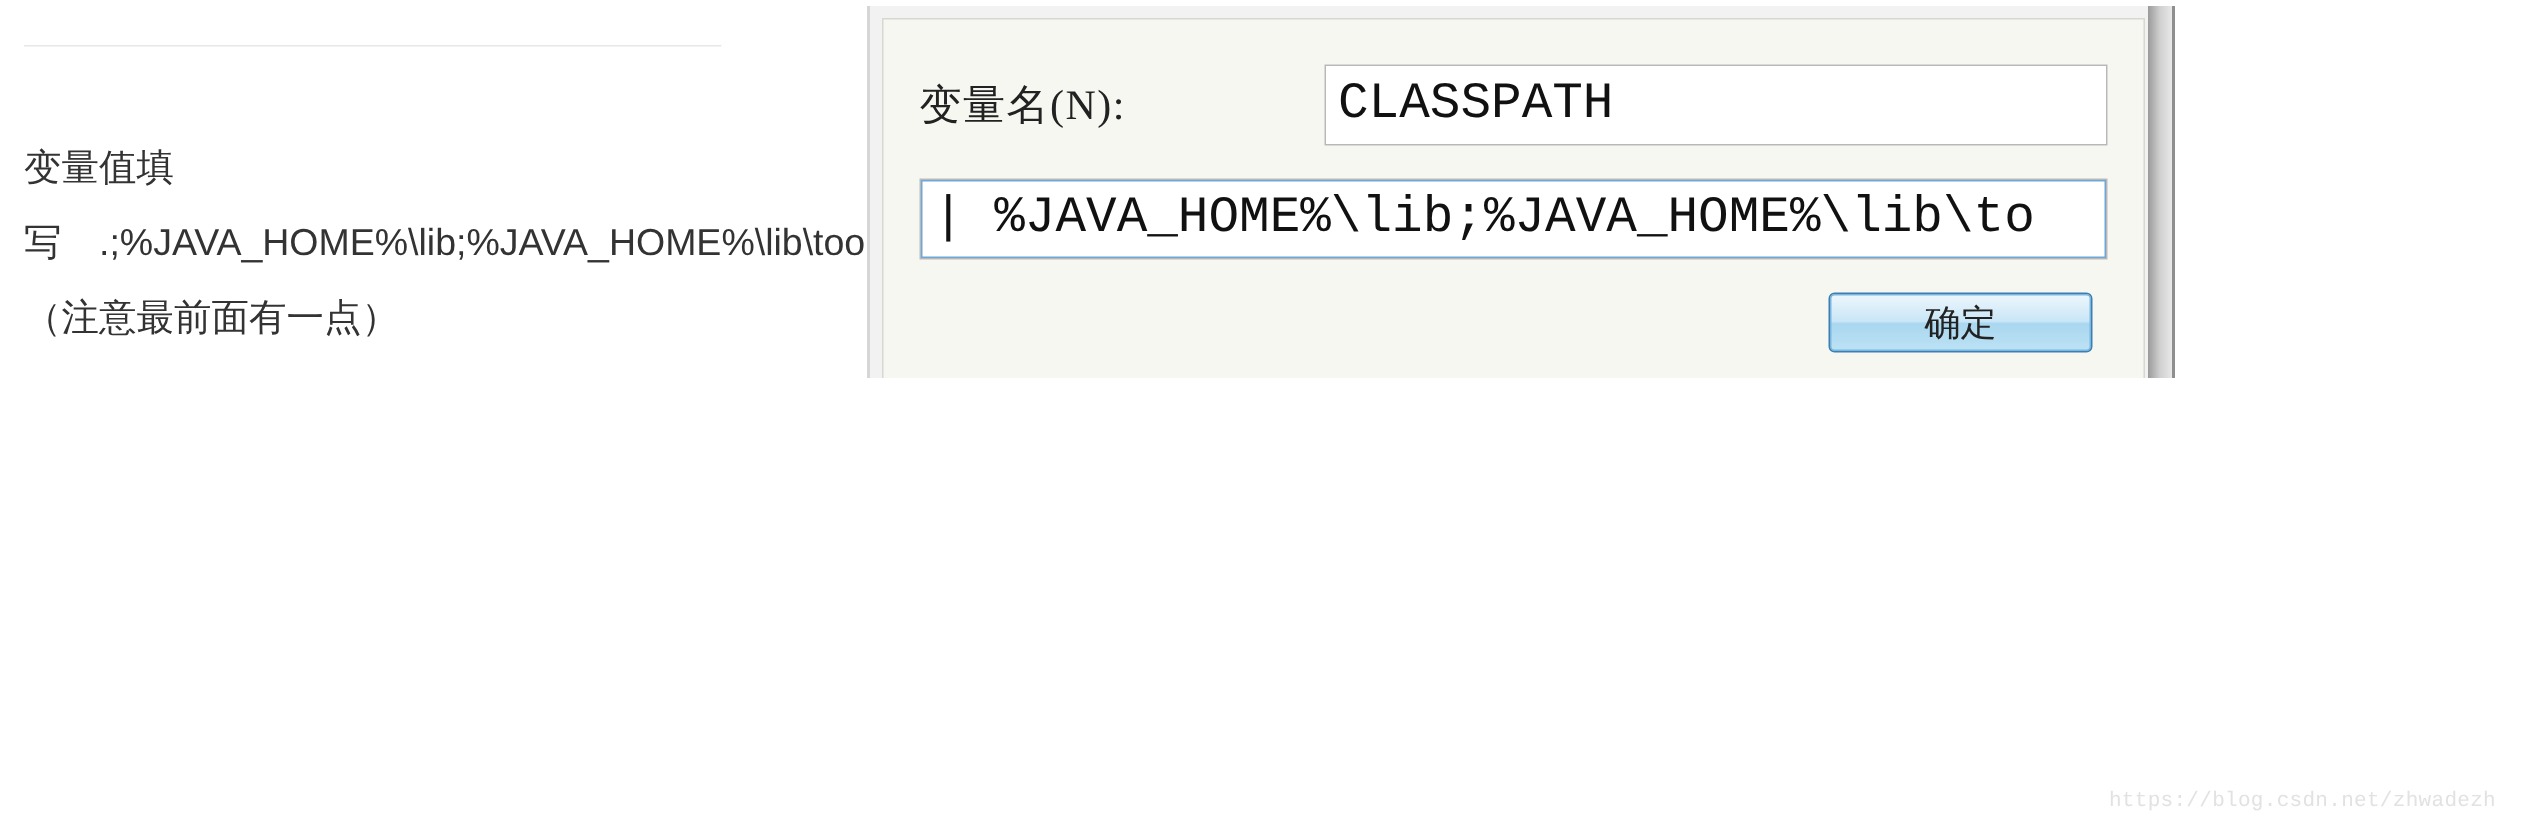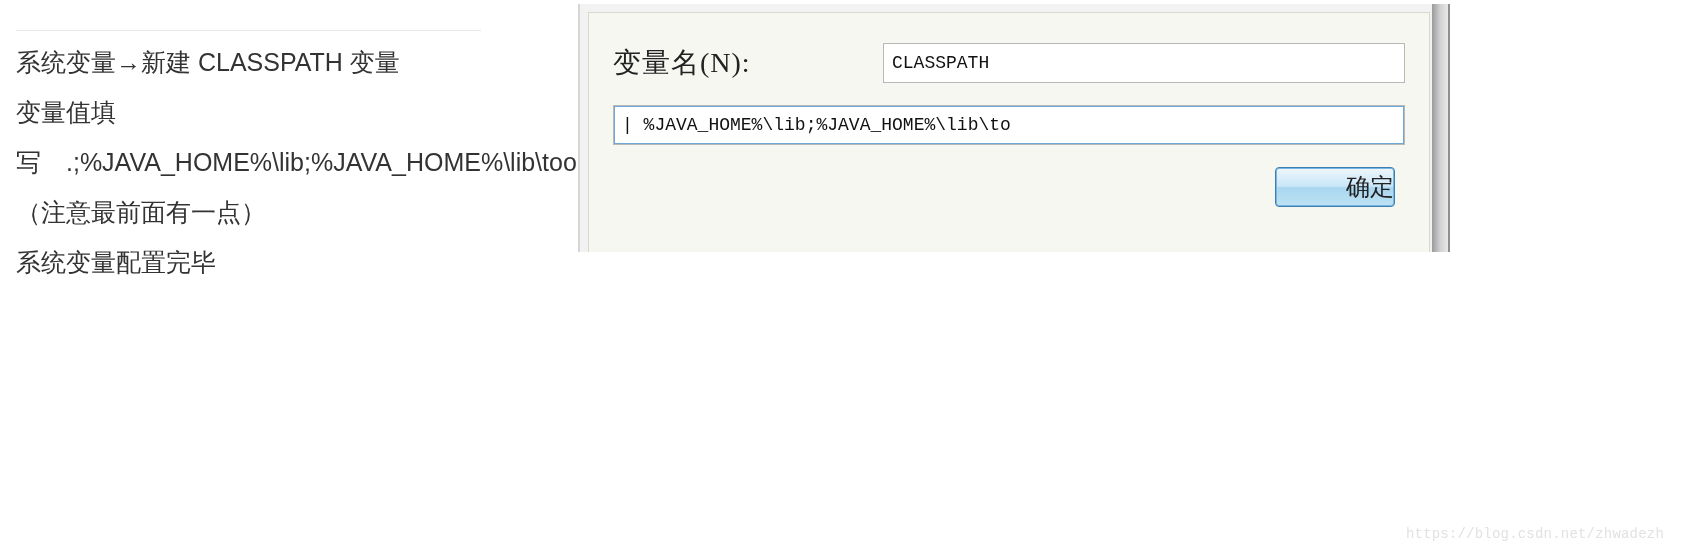--- a/index.html
+++ b/index.html
@@ -67,73 +67,71 @@
     }
     .form-label {
       width: 270px;
       font-size: 28px;
       color: #222;
       font-family: "SimSun", "宋体", serif;
       letter-spacing: 1px;
     }
     .form-input {
       flex: 1;
-      height: 40px;
+      height: 54px;
       border: 1px solid #b8b8b8;
       background: #ffffff;
       font-family: "Courier New", "SimSun", monospace;
-      font-size: 18px;
+      font-size: 34px;
       padding: 4px 8px;
       color: #111;
       outline: none;
     }
     .form-input.focused {
       box-shadow: inset 0 0 0 1px #6ea8d8;
     }
     .button-row {
       display: flex;
       justify-content: flex-end;
       gap: 14px;
       margin-top: 10px;
       padding-right: 10px;
     }
     .btn {
-      width: 120px;
+      width: 176px;
       height: 40px;
       border: 1px solid #888;
       border-radius: 4px;
       font-size: 24px;
       font-family: "SimSun", "宋体", serif;
       color: #222;
       cursor: pointer;
       background: linear-gradient(to bottom, #ffffff, #e4e4e4);
-      text-align: right;
     }
     .btn.primary {
       border: 1px solid #3c7fb1;
       background: linear-gradient(to bottom, #eef7fc, #c9e6f7 48%, #a9d7ef 52%, #bde2f5);
       box-shadow: 0 0 0 1px #79b7e0 inset;
     }
     .watermark {
       position: absolute;
       right: 18px;
       bottom: 10px;
       font-size: 14px;
       color: #e2e2e2;
       font-family: Liberation Mono, monospace;
       letter-spacing: 0.2px;
     }
   </style>
 </head>
 <body>
 
 <div class="left-text">
-  <span>系统变量→新建 CLASSPATH 变量</span><br>
+  <br>
   <span>变量值填写　.;%JAVA_HOME%\lib;%JAVA_HOME%\lib\tools.jar（注意最前面有一点）</span><br>
-  <span>系统变量配置完毕</span>
 </div>
 
 <div class="dialog-container">
   <div class="dialog-outer">
     <div class="dialog-inner">
 
       <div class="form-row">
         <div class="form-label">变量名(N):</div>
         <input type="text" class="form-input" value="CLASSPATH" style="">
       </div>

